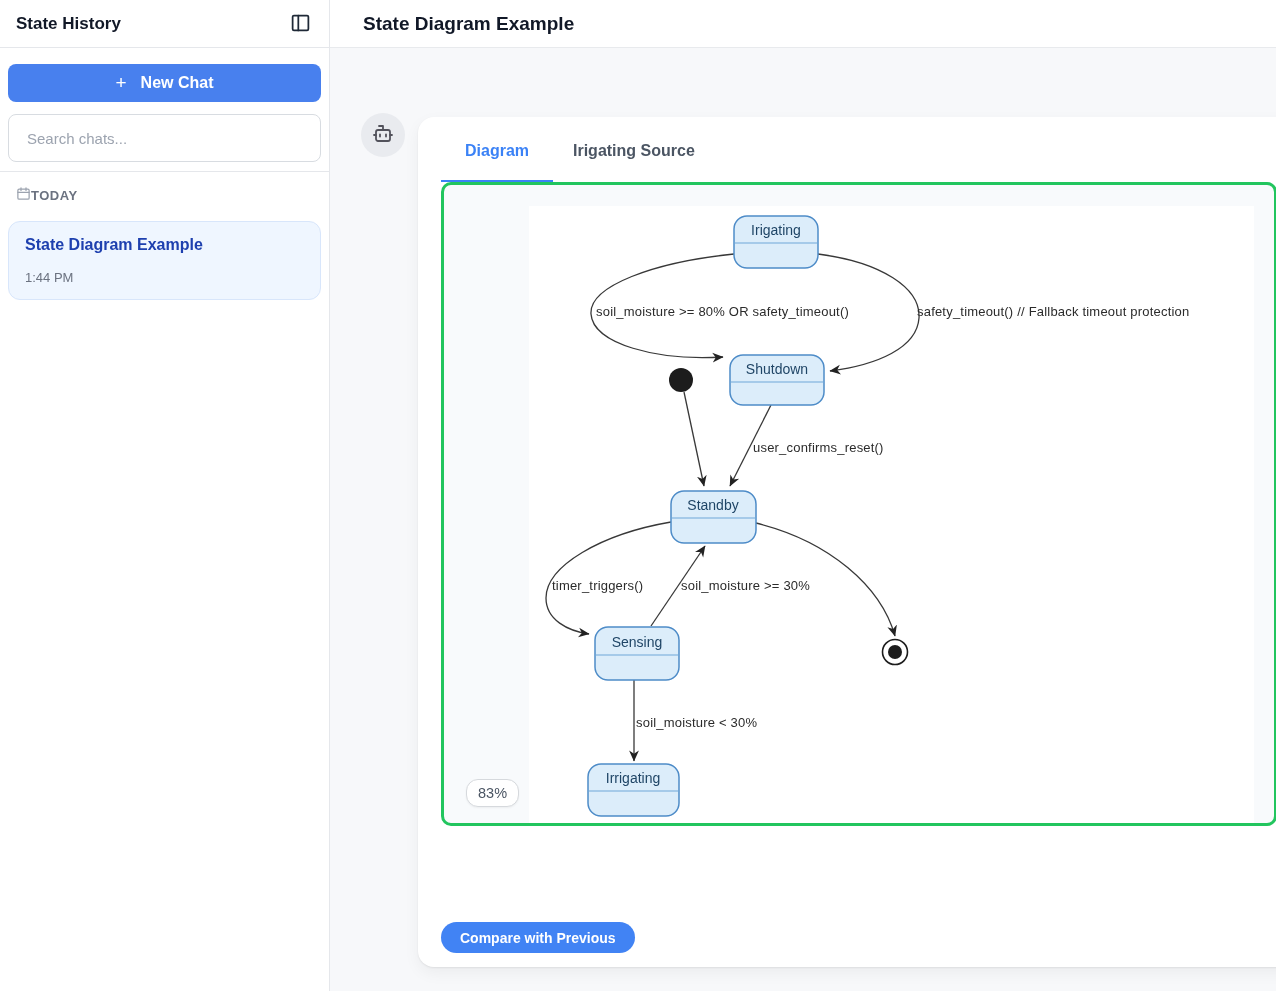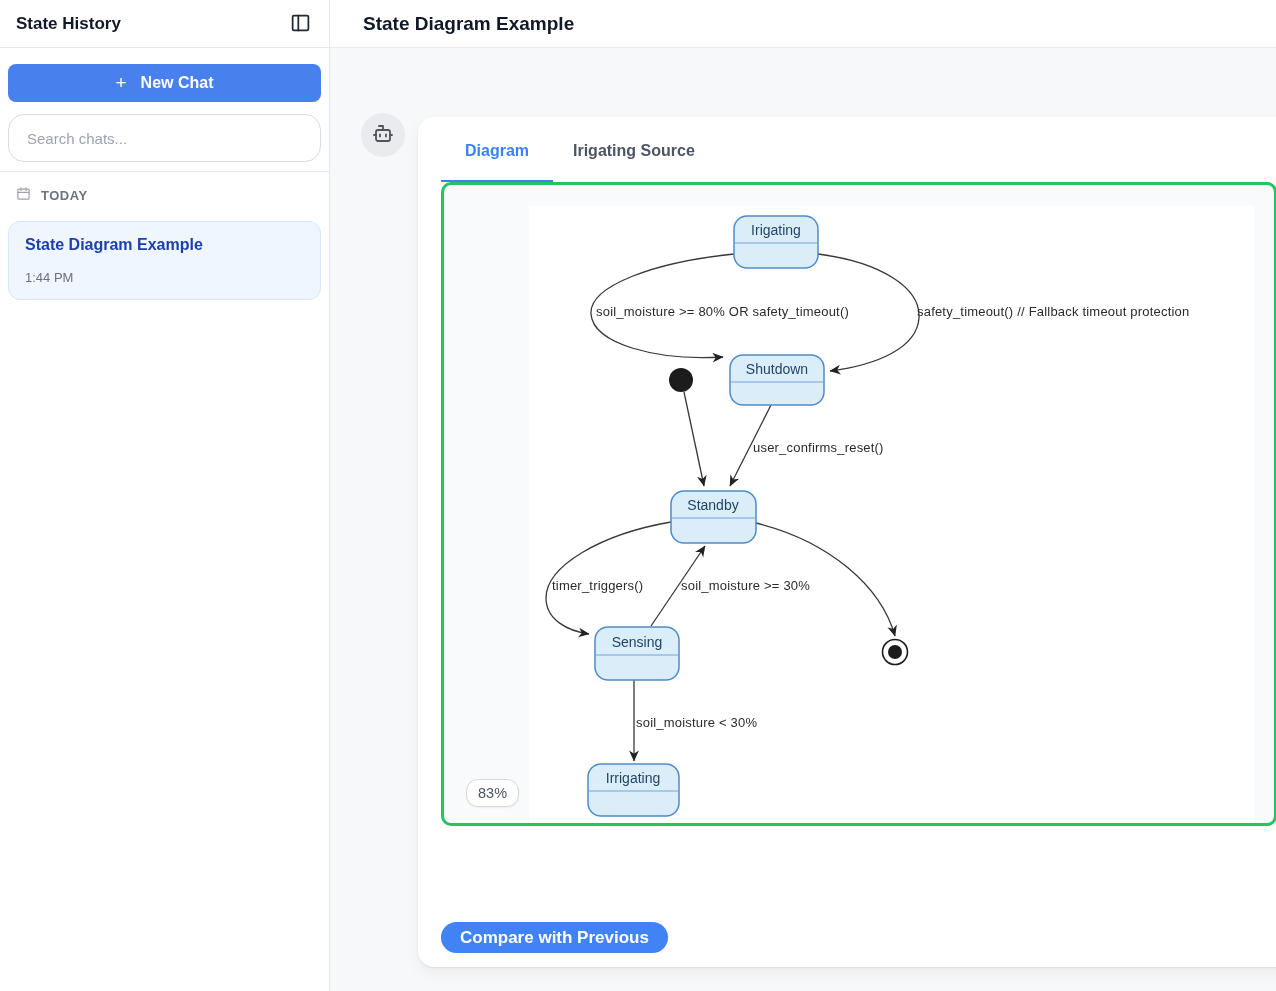--- a/index.html
+++ b/index.html
@@ -14,24 +14,24 @@
   .sb-title { font-size:17px; font-weight:700; color:#111827; }
   .sb-toggle { width:26px; height:26px; display:flex; align-items:center; justify-content:center;
                background:none; border:none; cursor:pointer; }
   .sb-actions { padding:16px 8px 9px 8px; border-bottom:1px solid #e5e7eb; }
   .new-chat-btn { width:100%; height:38px; background:#4880ee; color:#ffffff; border:none;
                   border-radius:8px; font-size:16px; font-weight:700; cursor:pointer;
                   display:flex; align-items:center; justify-content:center; gap:14px;
                   font-family:"Liberation Sans", sans-serif; }
   .new-chat-plus { font-weight:400; font-size:19px; }
   .search-input { margin-top:12px; width:100%; height:48px; border:1px solid #d8dce1;
-                  border-radius:16px; padding:0 18px; font-size:15px; color:#374151;
+                  border-radius:8px; padding:0 18px; font-size:15px; color:#374151;
                   background:#ffffff; outline:none; font-family:"Liberation Sans", sans-serif; }
   .search-input::placeholder { color:#9ca3af; }
-  .sb-section-head { display:flex; align-items:center; gap:10px; padding:14px 16px 0 16px;
+  .sb-section-head { display:flex; align-items:center; gap:0; padding:14px 16px 0 16px;
                      color:#6b7280; font-size:13px; font-weight:700; letter-spacing:0.5px; }
   .chat-item { margin:17px 8px 0 8px; background:#eff6ff; border:1px solid #d8e6fb;
                border-radius:12px; padding:14px 16px; cursor:pointer; }
   .chat-item-title { color:#1e40af; font-size:16px; font-weight:700; }
   .chat-item-time { color:#6b7280; font-size:13px; margin-top:16px; }
 
   
   .main { position:absolute; left:330px; top:0; width:946px; height:991px;
           background:#f7f8fa; overflow:hidden; }
   .main-header { height:48px; background:#ffffff; border-bottom:1px solid #e8eaed;
@@ -53,21 +53,21 @@
 
   .panel { position:relative; height:644px; background:#f8fafc; border:3px solid #22c55e;
            border-radius:10px; overflow:hidden; }
   .canvas { position:absolute; left:85px; top:21px; width:725px; height:617px; background:#ffffff; }
   .zoom-badge { position:absolute; left:22px; top:594px; background:#ffffff;
                 border:1px solid #d6d9dd; border-radius:12px; padding:5px 11px;
                 font-size:14.5px; color:#4b5563; box-shadow:0 1px 2px rgba(0,0,0,.05);
                 cursor:pointer; }
   .compare-btn { position:absolute; left:23px; top:805px; height:31px; padding:0 19px;
                  background:#4183f4; color:#ffffff; border:none; border-radius:16px;
-                 font-size:17px; font-weight:700; cursor:pointer;
+                 font-size:14px; font-weight:700; cursor:pointer;
                  font-family:"Liberation Sans", sans-serif; }
 
   
   .state-rect { fill:#dcedfa; stroke:#4e8cc8; stroke-width:1.5; }
   .state-sep  { stroke:#6fa7d8; stroke-width:1; }
   .state-name { fill:#1f4566; font-size:14px; text-anchor:middle;
                 font-family:"Liberation Sans", sans-serif; }
   .edge { fill:none; stroke:#383838; stroke-width:1.3; }
   .edge-label { fill:#2b2b2b; font-size:13px; letter-spacing:0.2px;
                 font-family:"Liberation Sans", sans-serif; }

